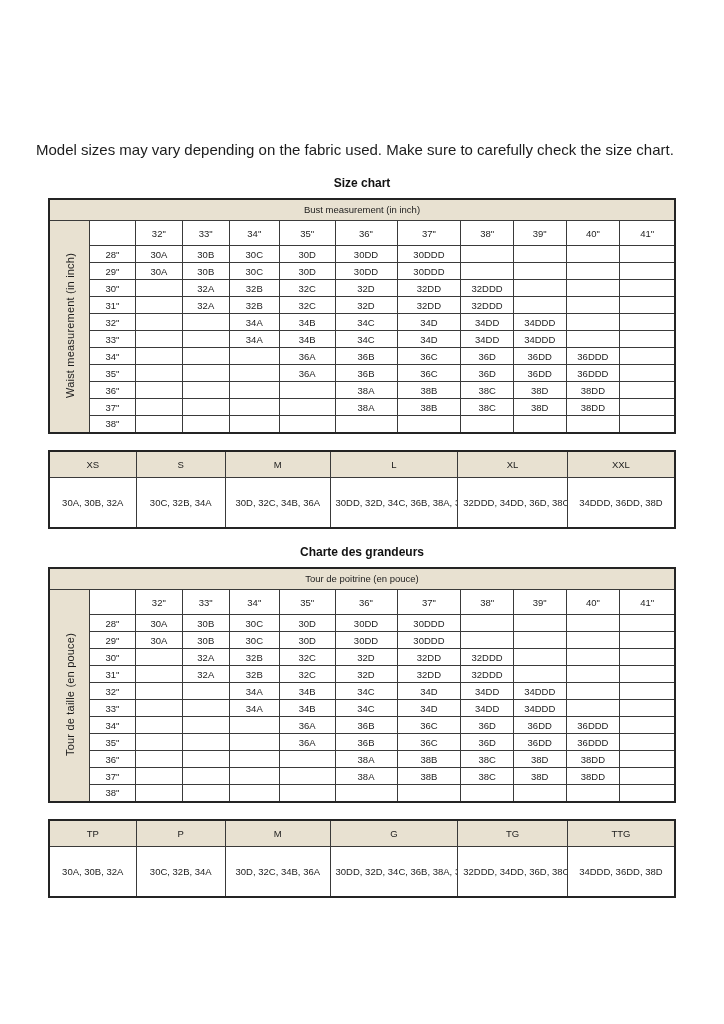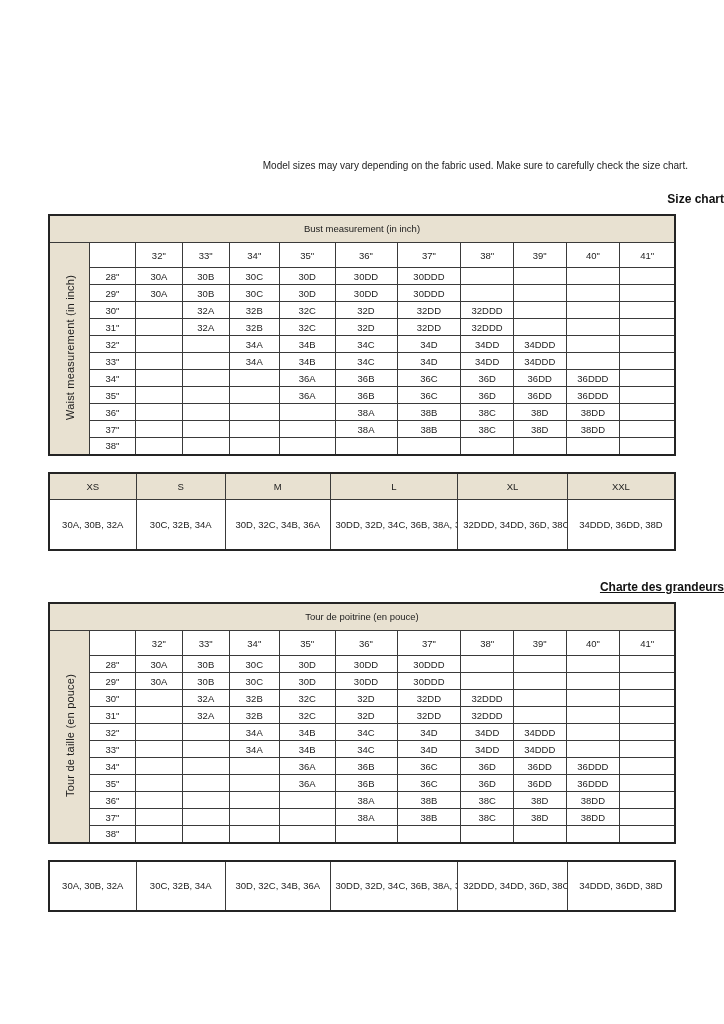--- a/index.html
+++ b/index.html
@@ -6,42 +6,42 @@
   html,body { background:#ffffff; }
   body {
     width:724px; height:1024px;
     font-family:"Liberation Sans", sans-serif;
     color:#1f1f1f;
     overflow:hidden;
   }
   .page { width:724px; height:1024px; padding-top:141px; background:#fff; }
 
   .notes {
-    width:652px; margin:16px auto; text-align:right;
-    font-size:10px; line-height:17.5px; color:#1c1c1c;
+    width:652px; margin:0 auto; text-align:left;
+    font-size:15px; line-height:17.5px; color:#1c1c1c;
   }
 
   .section-title {
-    text-align:right; font-weight:bold; font-size:12px;
+    text-align:center; font-weight:bold; font-size:12px;
     margin-top:17px; margin-bottom:8px; color:#111;
   }
-  .section-title.fr { margin-top:29px;text-decoration:underline; }
+  .section-title.fr { margin-top:16px; }
 
   table.grid, table.summary {
     width:628px; margin:0 auto; border-collapse:collapse; table-layout:fixed;
     border:2px solid #242424;
   }
   table.grid td, table.summary td {
     border:1px solid #3a3a3a;
     text-align:center; vertical-align:middle;
     font-size:9.5px; color:#1c1c1c;
     overflow:hidden; white-space:nowrap;
   }
   td.band {
-    background:#e8e1d1; height:28px; font-size:11px;
+    background:#e8e1d1; height:22px; font-size:11px;
     border-bottom:2px solid #242424;
   }
   td.side {
     background:#e8e1d1;
     border-right:1px solid #3a3a3a;
   }
   .vert {
     display:inline-block;
     writing-mode:vertical-rl; transform:rotate(180deg);
     font-size:11px; letter-spacing:0.2px; white-space:nowrap;
@@ -460,20 +460,28 @@
       <colgroup>
         <col style="width:13.9%">
         <col style="width:14.3%">
         <col style="width:16.7%">
         <col style="width:20.4%">
         <col style="width:17.5%">
         <col style="width:17.2%">
       </colgroup>
       <tbody>
         <tr>
+          <td class="shdr">TP</td>
+          <td class="shdr">P</td>
+          <td class="shdr">M</td>
+          <td class="shdr">G</td>
+          <td class="shdr">TG</td>
+          <td class="shdr">TTG</td>
+        </tr>
+        <tr>
           <td class="sval">30A, 30B, 32A</td>
           <td class="sval">30C, 32B, 34A</td>
           <td class="sval">30D, 32C, 34B, 36A</td>
           <td class="sval">30DD, 32D, 34C, 36B, 38A, 30DDD, 32DD, 34D, 36C, 38B</td>
           <td class="sval">32DDD, 34DD, 36D, 38C</td>
           <td class="sval">34DDD, 36DD, 38D</td>
         </tr>
       </tbody>
     </table>
 

